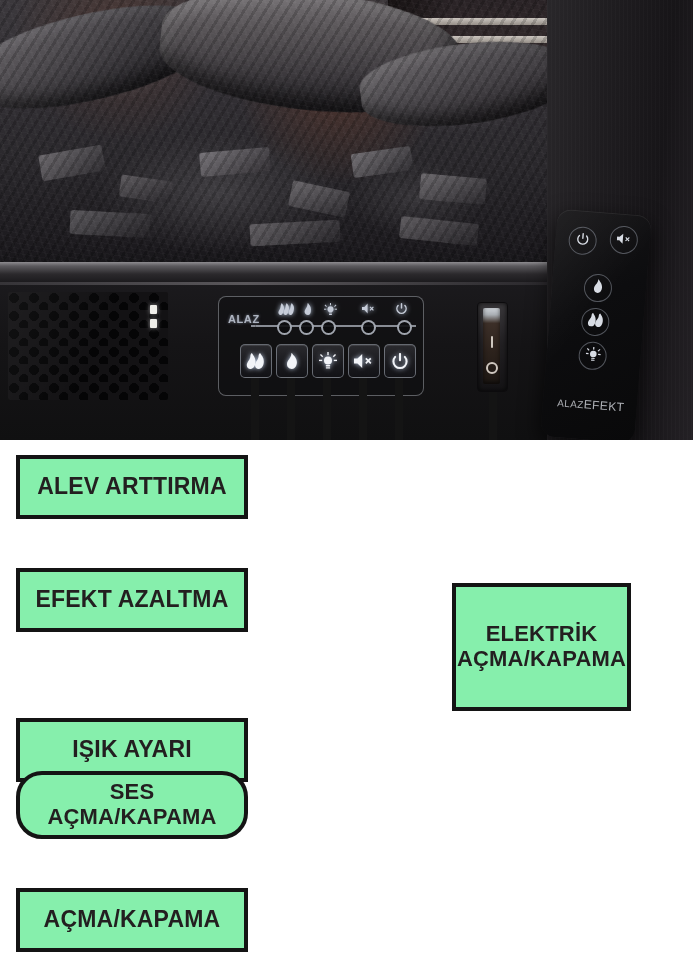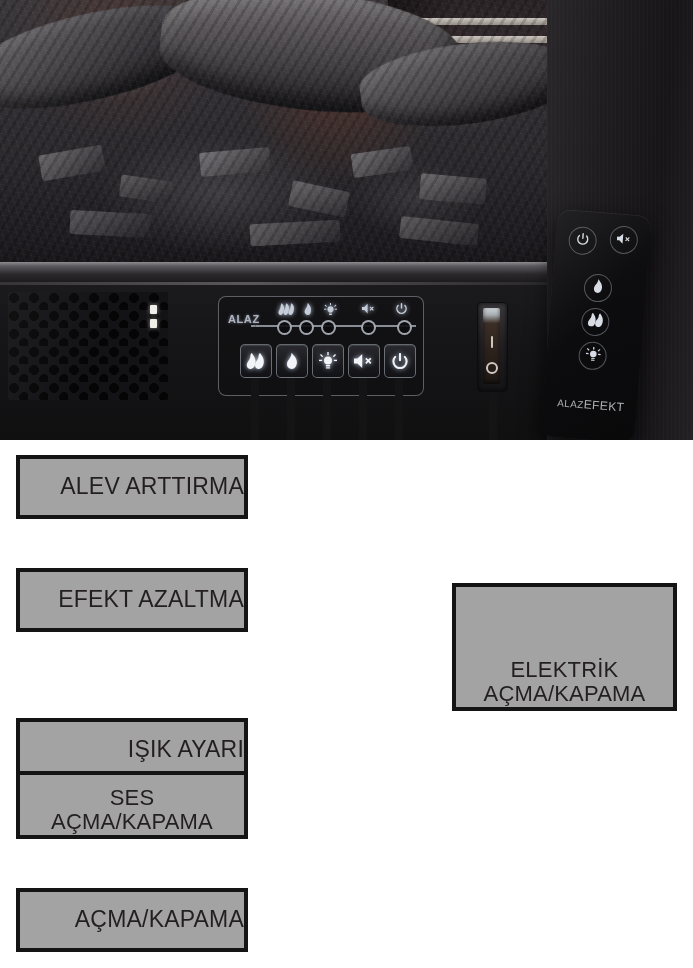--- a/index.html
+++ b/index.html
@@ -117,23 +117,23 @@
     background:linear-gradient(125deg,rgba(255,255,255,.06),transparent 45%);}
   .rbtn{position:absolute;width:26px;height:26px;border-radius:50%;
     border:1px solid rgba(150,156,168,.5);display:flex;align-items:center;justify-content:center;}
   .remote-brand{position:absolute;left:12px;top:186px;width:72px;text-align:center;
     font-size:10px;letter-spacing:.4px;color:#c9ccd2;opacity:.85;white-space:nowrap;}
   .remote-brand b{font-weight:400;}
   .remote-brand .big{font-size:12px;}
 
   
   #callouts{position:absolute;left:0;top:440px;width:693px;height:528px;background:#fff;}
-  .cbox{position:absolute;border:4px solid #141414;background:#a3a3a3;box-sizing:border-box;
-    display:flex;align-items:center;justify-content:flex-end;text-align:center;
-    font-weight:400;color:#231f20;line-height:1.12;}
+  .cbox{position:absolute;border:4px solid #141414;background:#86efac;box-sizing:border-box;
+    display:flex;align-items:center;justify-content:center;text-align:center;
+    font-weight:700;color:#231f20;line-height:1.12;}
   .cbox.one{font-size:23px;letter-spacing:.2px;}
   .cbox.two{font-size:22px;letter-spacing:.2px;}
 
   svg.leads{position:absolute;left:0;top:0;width:693px;height:968px;pointer-events:none;}
 </style>
 </head>
 <body>
 
 <div id="photo">
 
@@ -377,25 +377,25 @@
 </div>
 
 <div class="cbox one" style="left:16px;top:568px;width:232px;height:64px;">
   <span>EFEKT AZALTMA</span>
 </div>
 
 <div class="cbox one" style="left:16px;top:675px;width:232px;height:64px;margin-top:43px;">
   <span>IŞIK AYARI</span>
 </div>
 
-<div class="cbox two" style="left:16px;top:771px;width:232px;height:68px;flex-direction:column;">
+<div class="cbox two" style="left:16px;top:771px;width:232px;height:68px;flex-direction:column;border-radius:26px;">
   <span>SES</span>
   <span>AÇMA/KAPAMA</span>
 </div>
 
 <div class="cbox one" style="left:16px;top:888px;width:232px;height:64px;">
   <span>AÇMA/KAPAMA</span>
 </div>
 
-<div class="cbox two" style="left:452px;top:583px;width:225px;height:128px;flex-direction:column;">
+<div class="cbox two" style="left:452px;top:583px;width:179px;height:128px;flex-direction:column;">
   <span>ELEKTRİK</span>
   <span>AÇMA/KAPAMA</span>
 </div>
 
 </body></html>

